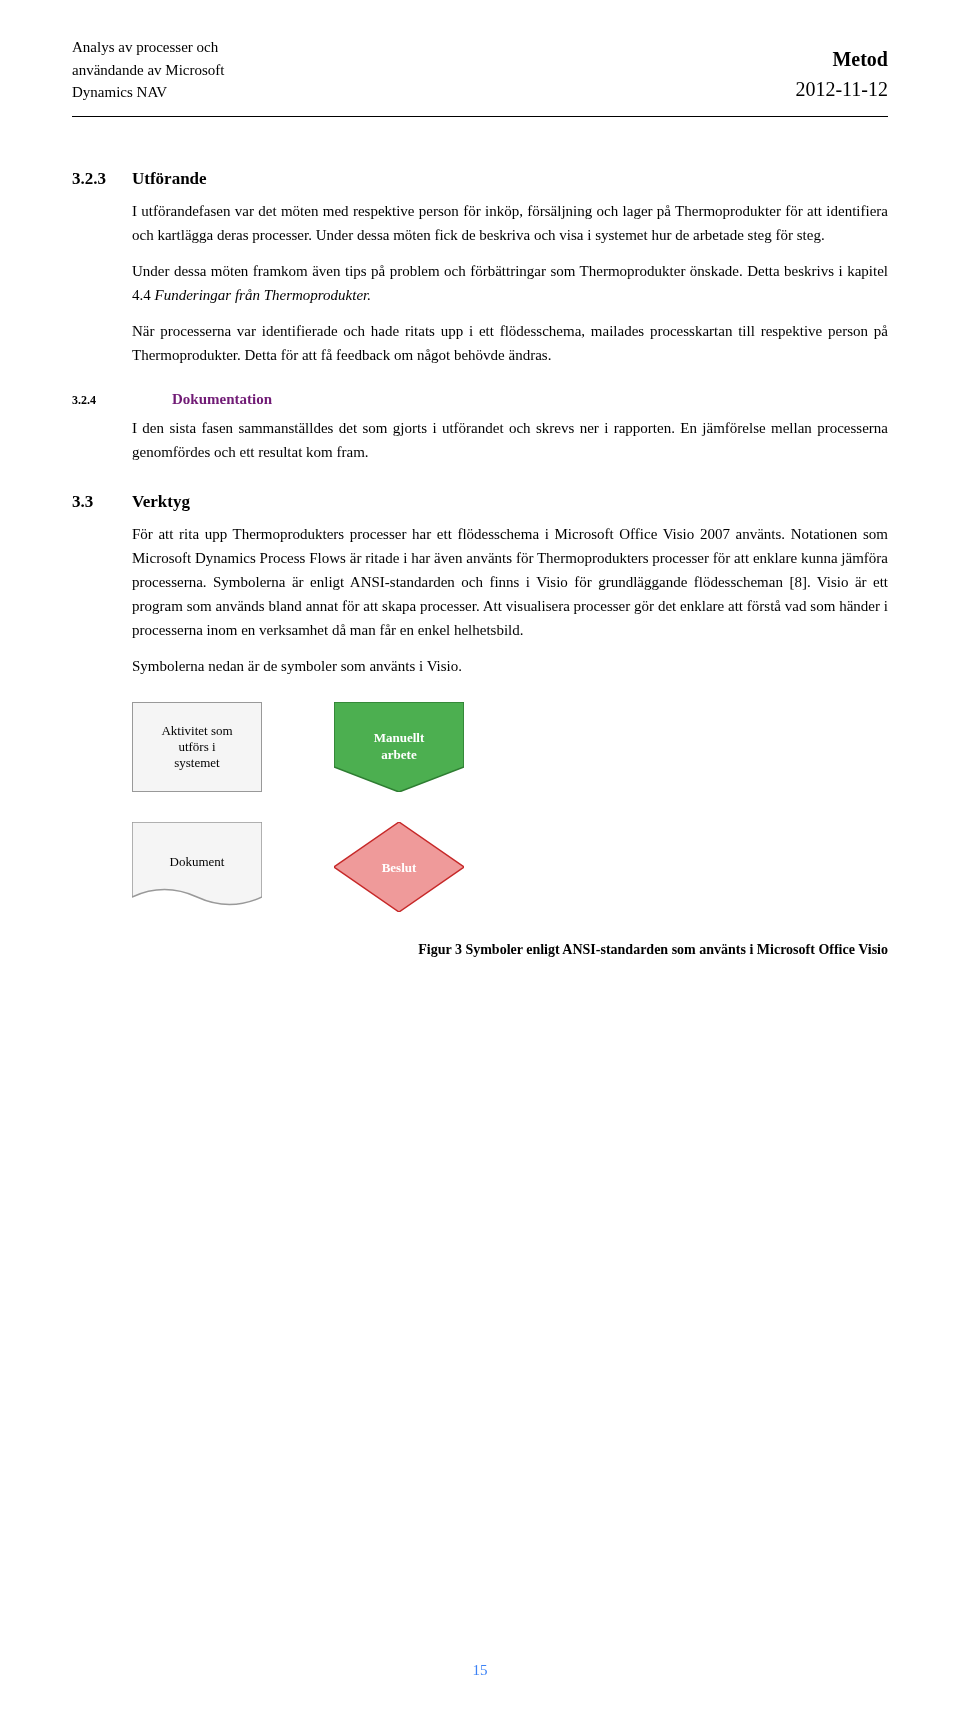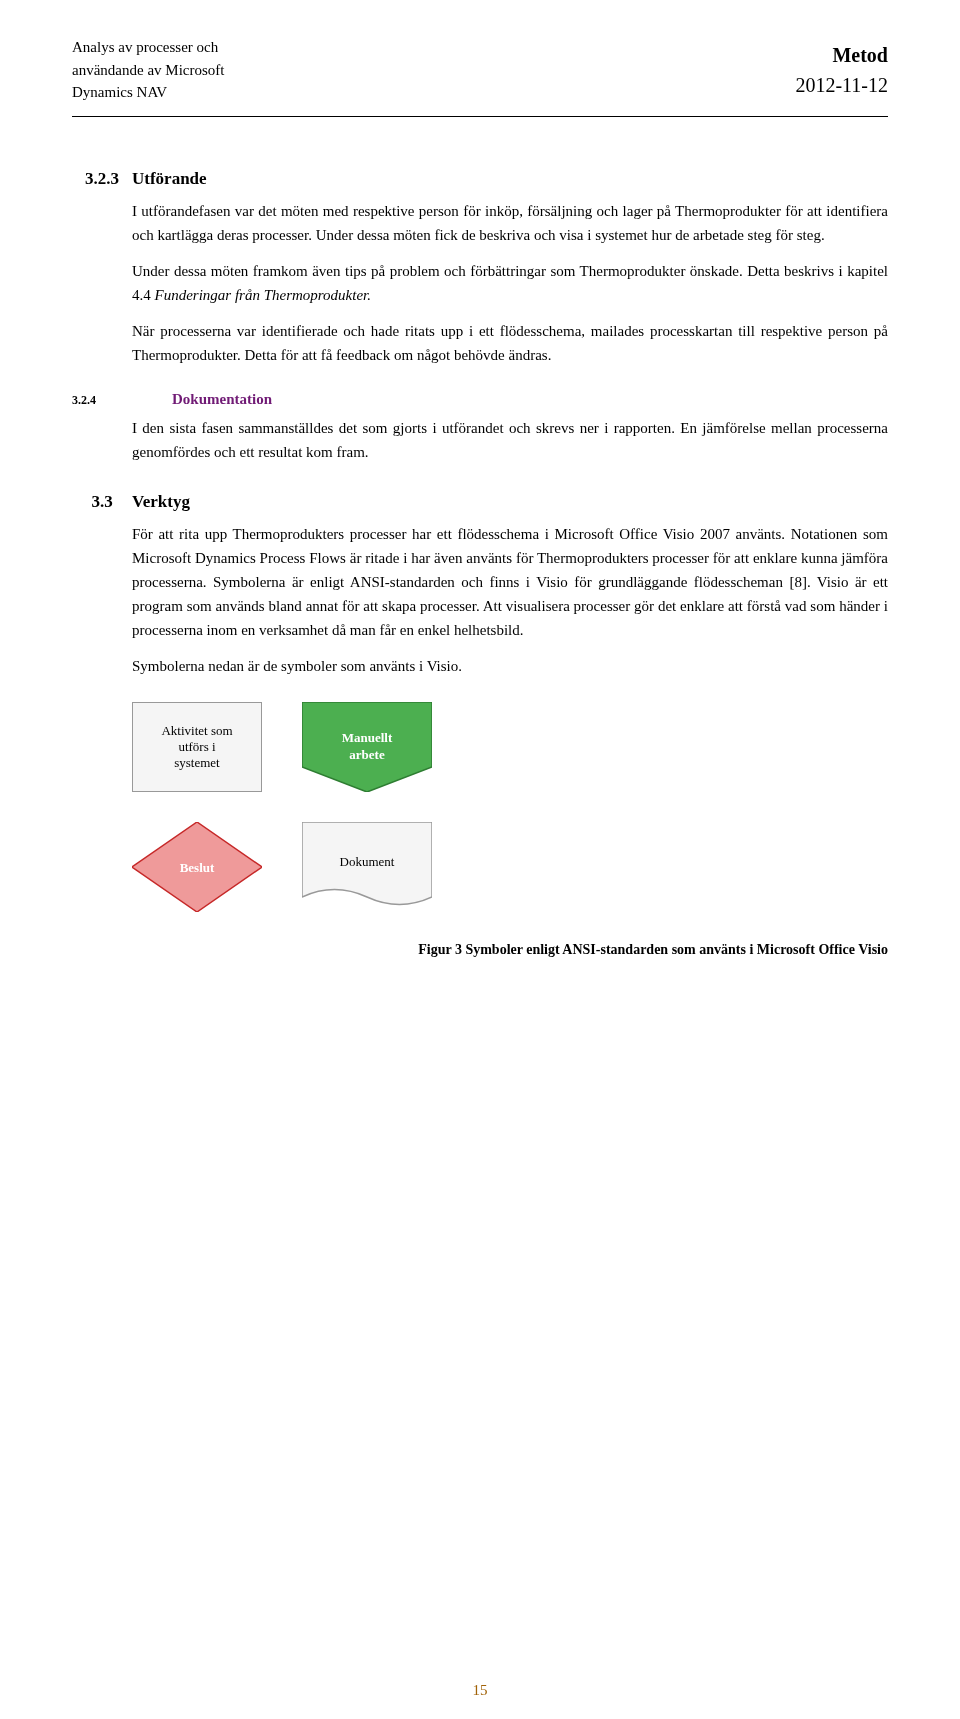--- a/index.html
+++ b/index.html
@@ -18,21 +18,21 @@
       min-height: 1719px;
       padding: 0;
       position: relative;
       background: #fff;
     }
 
     
     .header {
       display: flex;
       justify-content: space-between;
-      align-items: center;
+      align-items: flex-end;
       padding: 36px 72px 0 72px;
     }
 
     .header-left {
       font-size: 15px;
       line-height: 1.5;
       color: #000;
     }
 
     .header-right {
@@ -57,21 +57,20 @@
     .content {
       padding: 24px 72px 0 72px;
     }
 
     
     .section-heading {
       display: flex;
       align-items: baseline;
       margin-bottom: 10px;
       margin-top: 28px;
-      text-align: center;
     }
 
     .section-number {
       font-size: 17px;
       font-weight: bold;
       min-width: 60px;
       color: #000;
     }
 
     .section-title {
@@ -193,31 +192,31 @@
     }
 
     .diamond-shape {
       width: 130px;
       height: 90px;
     }
 
     
     .page-number {
       position: absolute;
-      bottom: 20px;
+      bottom: 40px;
       left: 50%;
       transform: translateX(-50%);
       font-size: 15px;
-      color: #a16207;
+      color: #3b82f6;
     }
 
     .symbols-row {
       display: flex;
       flex-direction: row;
-      gap: 40px;
+      gap: 72px;
       margin-bottom: 30px;
     }
   </style>
 </head>
 <body>
 
 <div class="page">
 
   <div class="header">
     <div class="header-left">
@@ -285,36 +284,36 @@
                 <text x="65" y="40" text-anchor="middle" fill="white" font-size="13" font-family="Times New Roman, serif" font-weight="bold">Manuellt</text>
                 <text x="65" y="57" text-anchor="middle" fill="white" font-size="13" font-family="Times New Roman, serif" font-weight="bold">arbete</text>
               </svg>
             </div>
           </div>
         </div>
 
         <div class="symbols-row">
 
           <div class="symbol-item">
+            <div class="sym-document">
+              <svg class="document-shape" viewBox="0 0 130 90">
+                <path d="M0,0 H130 V75 Q97.5,90 65,75 Q32.5,60 0,75 Z" fill="#f5f5f5" stroke="#999" stroke-width="1.5"></path>
+                <text x="65" y="44" text-anchor="middle" fill="#000" font-size="13" font-family="Times New Roman, serif">Dokument</text>
+              </svg>
+            </div>
+          </div>
+
+          <div class="symbol-item">
             <div class="sym-diamond">
               <svg class="diamond-shape" viewBox="0 0 130 90">
                 <polygon points="65,0 130,45 65,90 0,45" fill="#ef9a9a" stroke="#c62828" stroke-width="1.5"></polygon>
                 <text x="65" y="50" text-anchor="middle" fill="white" font-size="13" font-family="Times New Roman, serif" font-weight="bold">Beslut</text>
               </svg>
             </div>
           </div>
-
-          <div class="symbol-item">
-            <div class="sym-document">
-              <svg class="document-shape" viewBox="0 0 130 90">
-                <path d="M0,0 H130 V75 Q97.5,90 65,75 Q32.5,60 0,75 Z" fill="#f5f5f5" stroke="#999" stroke-width="1.5"></path>
-                <text x="65" y="44" text-anchor="middle" fill="#000" font-size="13" font-family="Times New Roman, serif">Dokument</text>
-              </svg>
-            </div>
-          </div>
         </div>
 
         <p class="symbols-caption">Figur 3 Symboler enligt ANSI-standarden som använts i Microsoft Office Visio</p>
 
       </div>
     </div>
 
   </div>
 
   <div class="page-number">15</div>

